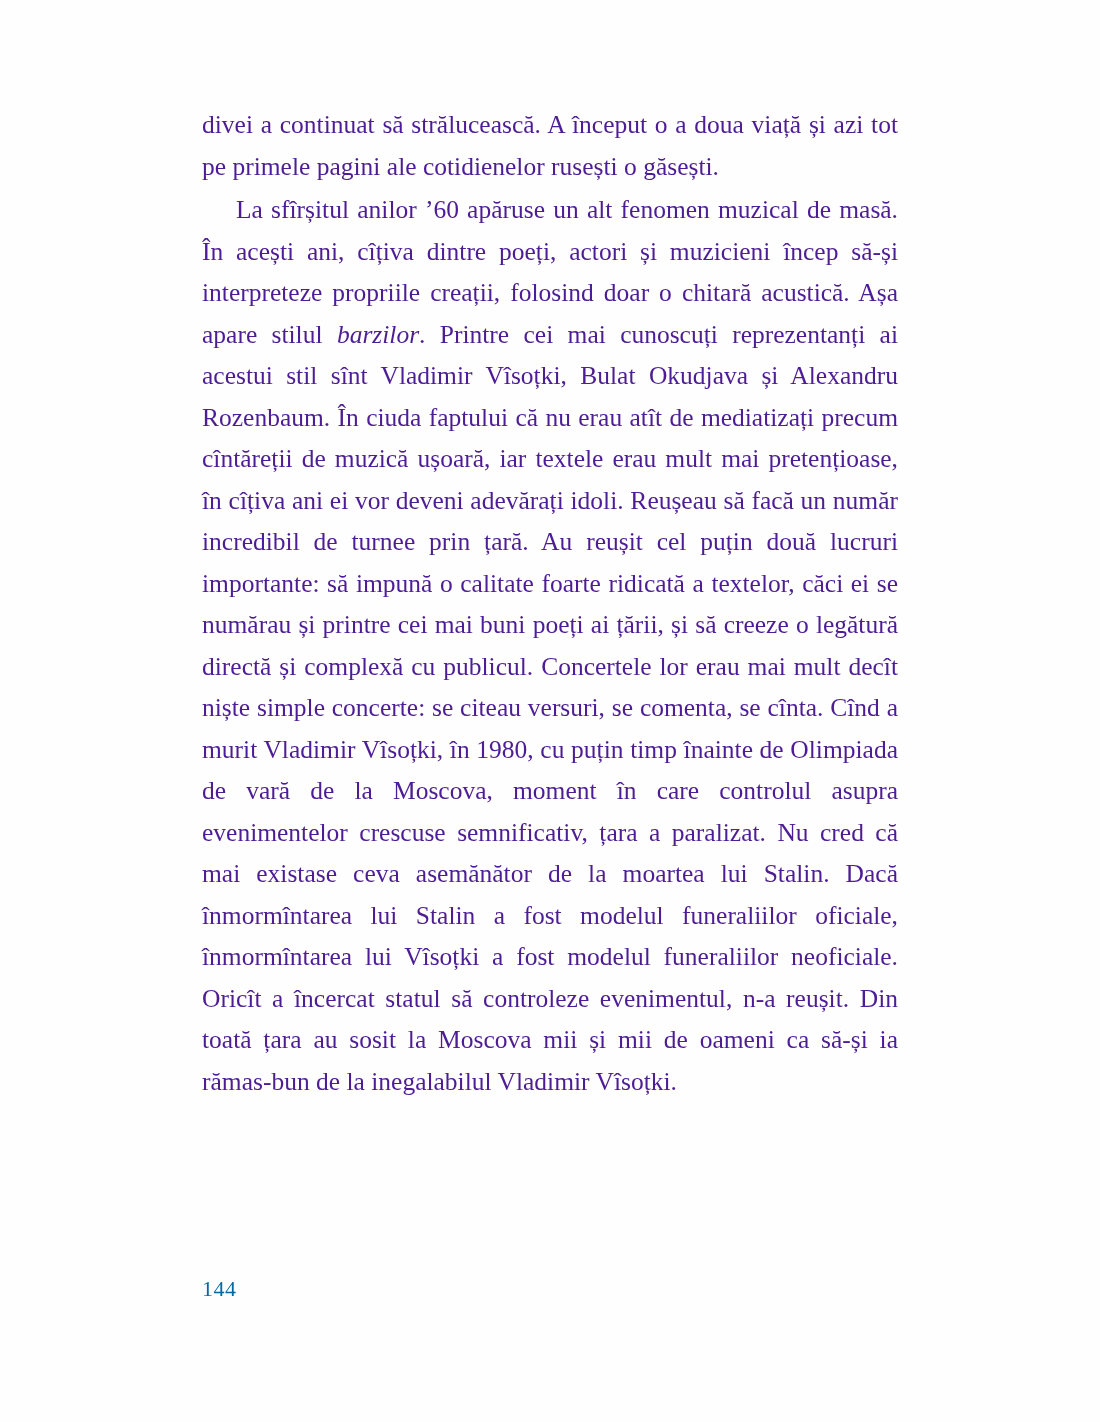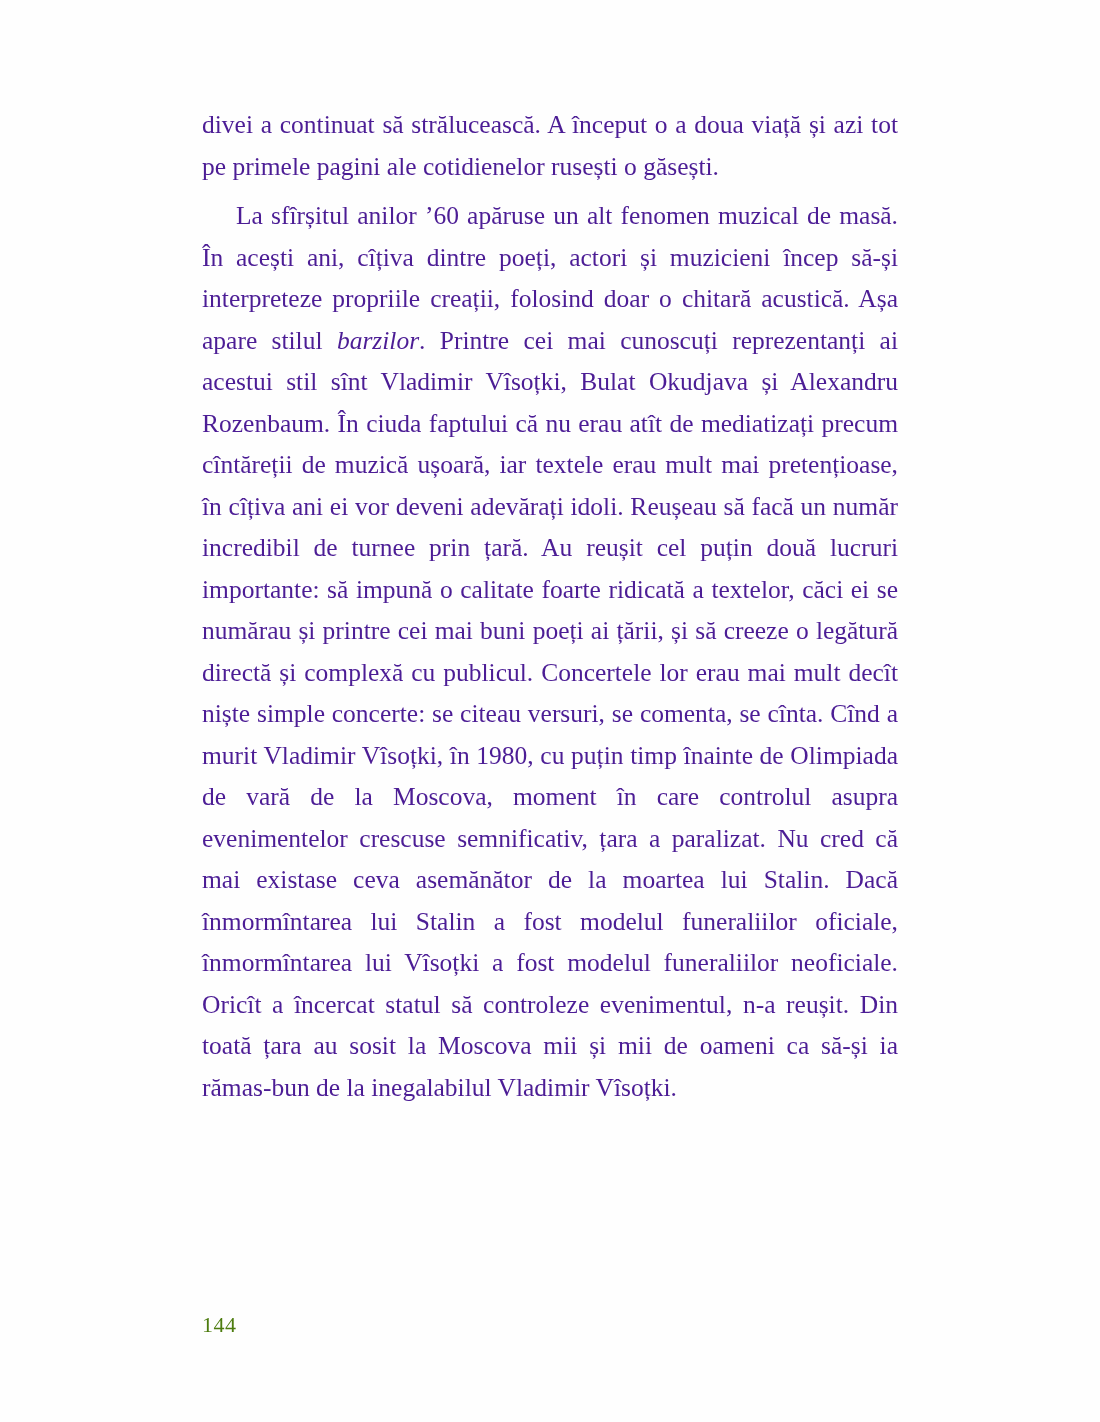--- a/index.html
+++ b/index.html
@@ -29,35 +29,35 @@
   .para {
     margin: 0;
     font-size: 25.5px;
     line-height: 41.5px;
     text-align: justify;
     text-justify: inter-word;
     hyphens: manual;
     color: #4c1d95;
   }
   .para + .para {
-    margin-top: 8px;
+    margin-top: 2px;
   }
   .indent {
     text-indent: 34px;
   }
   .italic {
     font-style: italic;
   }
   .folio {
     position: absolute;
     left: 202px;
-    top: 1312px;
+    top: 1276px;
     font-size: 22px;
     letter-spacing: 0.5px;
-    color: #4d7c0f;
+    color: #0369a1;
     font-variant: small-caps;
   }
 </style>
 </head>
 <body>
 
 <div class="page">
 
   <div class="text-column">
 

